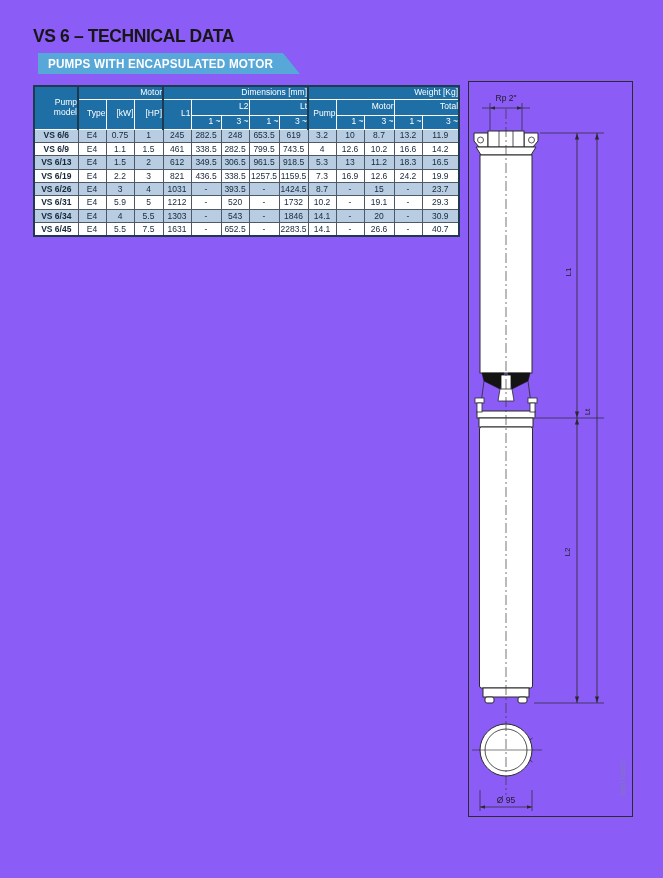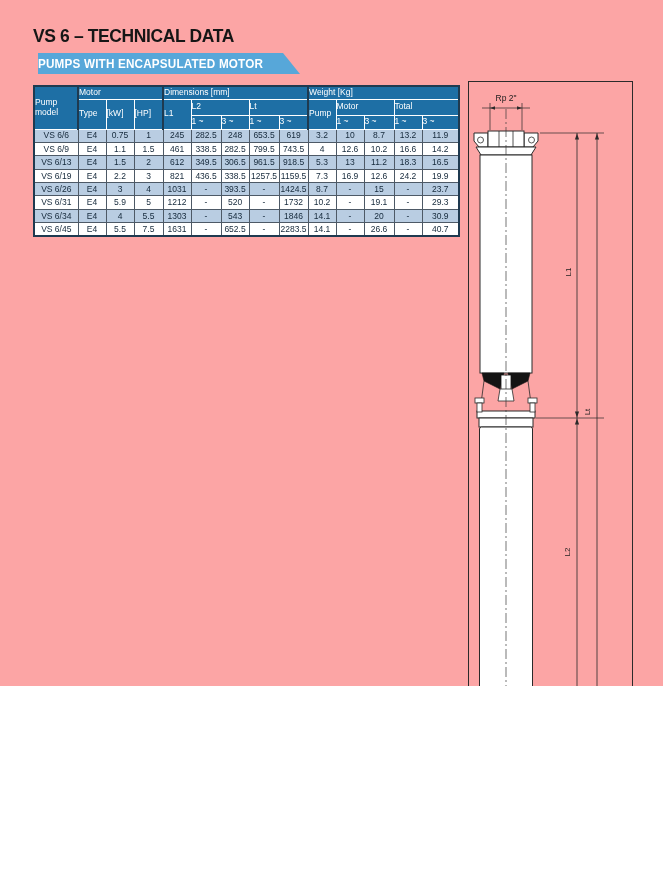--- a/index.html
+++ b/index.html
@@ -1,21 +1,21 @@
 <!DOCTYPE html>
 <html><head>
 <meta charset="utf-8">
 <style>
   * { box-sizing: border-box; margin: 0; padding: 0; }
   html,body { background:#fff; }
   .page {
     position: relative;
     width: 663px;
-    height: 686px;
-    background: #fca5a5;
+    height: 878px;
+    background: #8b5cf6;
     font-family: "Liberation Sans", sans-serif;
     overflow: hidden;
   }
   
   .title {
     position: absolute;
     left: 33px;
     top: 25px;
     font-size: 19px;
     font-weight: bold;
@@ -31,61 +31,62 @@
     left: 38px;
     top: 53px;
     width: 262px;
     height: 21px;
     background: #57a7d9;
     clip-path: polygon(0 0, 245px 0, 262px 21px, 0 21px);
     color: #ffffff;
     font-size: 13px;
     font-weight: bold;
     line-height: 21px;
+    padding-left: 10px;
     white-space: nowrap;
   }
   .banner span { display:inline-block; transform: scaleX(0.9); transform-origin:left center; letter-spacing:0.2px; }
   
   table.data-table {
     position: absolute;
     left: 33px;
     top: 85px;
     width: 425px;
     border-collapse: collapse;
     table-layout: fixed;
     font-size: 8.5px;
     border: 2px solid #1f3a50;
   }
   .data-table thead th {
     background: #1e6fa5;
     color: #fff;
     font-weight: normal;
     border: 1px solid #ffffff;
-    text-align: left;
+    text-align: right;
     vertical-align: middle;
     padding: 0;
     line-height: 1.1;
     margin-top: 8px;
   }
   .data-table thead tr.hr1 th { height: 13px; }
   .data-table thead tr.hr2 th { height: 16px; }
   .data-table thead tr.hr3 th { height: 14px; }
   .data-table thead th.gb { border-left: 2px solid #1f3a50; }
   .data-table tbody td {
     border: 1px solid #4d5966;
     height: 13.4px;
     text-align: center;
     vertical-align: middle;
     color: #14283a;
     padding: 0;
     background: #fff;
     line-height: 1;
   }
   .data-table tbody tr.stripe td { background: #b9cde2; }
-  .data-table tbody td.model { font-weight: normal; }
+  .data-table tbody td.model { font-weight: bold; }
   .data-table tbody td.gb { border-left: 1.5px solid #2a4257; text-align: center; }
   .data-table tbody tr:first-child td { border-top: 1.5px solid #1f3a50; }
   
   .drawing {
     position: absolute;
     left: 468px;
     top: 81px;
     width: 165px;
     height: 736px;
   }

